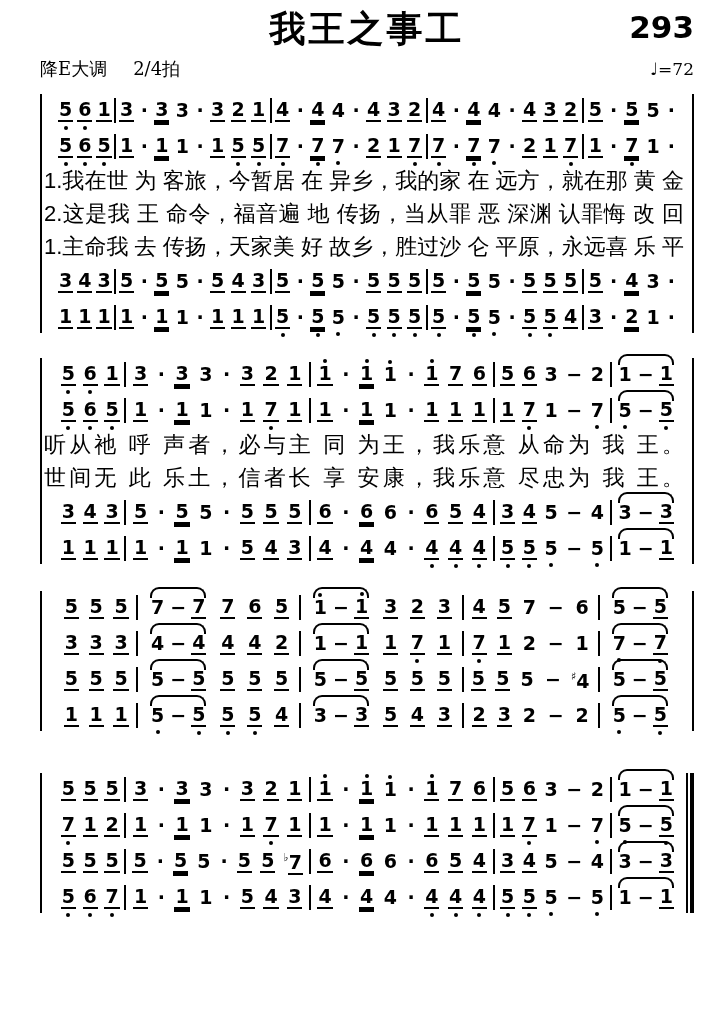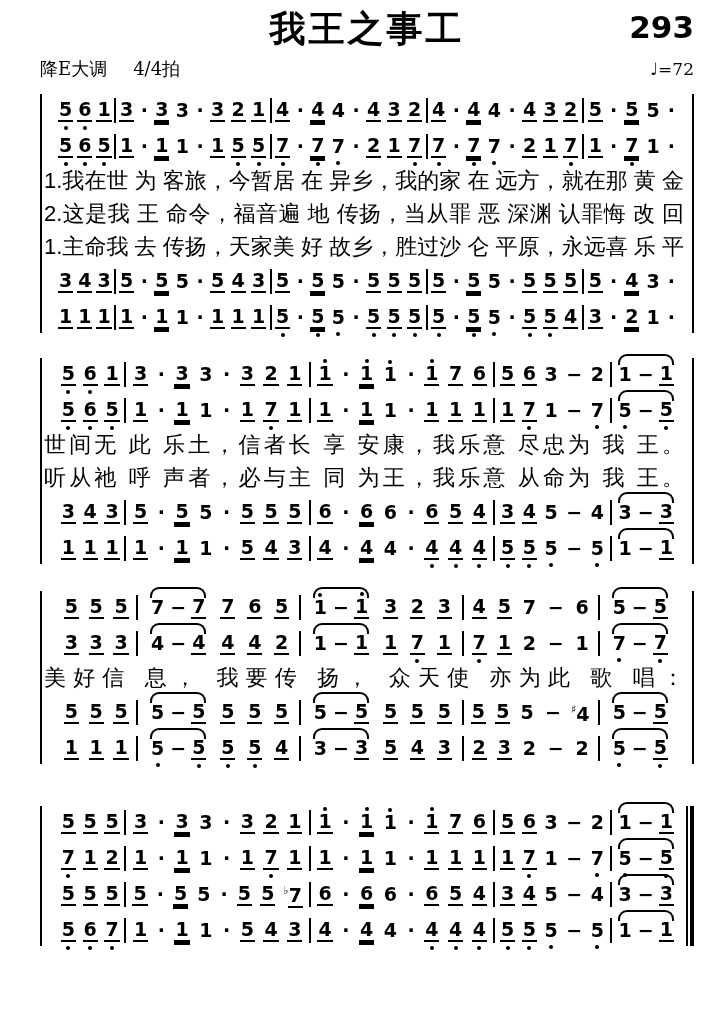--- a/index.html
+++ b/index.html
@@ -52,21 +52,21 @@
 <div class="page">
   <div class="sheet">
 
     <div class="hdr">
       <div class="title">我王之事工</div>
       <div class="hymn-no">293</div>
     </div>
 
     <div class="subhdr">
       <div class="keytime">
-        <span>降E大调</span><span>4/4拍</span>
+        <span>降E大调</span><span>2/4拍</span>
       </div>
       <div class="tempo">♩=72</div>
     </div>
 
     <div class="system sys1">
       <div class="mrow">
           <span class="measure" style="flex-grow: 3;">
             <span class="note"><span class="digit u1">5</span><span class="dot lo"></span></span>
             <span class="note"><span class="digit u1">6</span><span class="dot lo"></span></span>
             <span class="note"><span class="digit u1">1</span></span>
@@ -348,22 +348,22 @@
           <span class="bar"></span>
           <span class="measure" style="flex-grow: 3;">
             <span class="slur">
               <span class="arc"></span>
               <span class="note"><span class="digit">5</span><span class="dot lo"></span></span>
               <span class="note"><span class="digit">−</span></span>
               <span class="note"><span class="digit u1">5</span><span class="dot lo"></span></span>
             </span>
           </span>
         </div>
+      <div class="lrow">听从祂 呼 声者，必与主 同 为王，我乐意 从命为 我 王。</div>
       <div class="lrow">世间无 此 乐土，信者长 享 安康，我乐意 尽忠为 我 王。</div>
-      <div class="lrow">听从祂 呼 声者，必与主 同 为王，我乐意 从命为 我 王。</div>
       <div class="mrow">
           <span class="measure" style="flex-grow: 3;">
             <span class="note"><span class="digit u1">3</span></span>
             <span class="note"><span class="digit u1">4</span></span>
             <span class="note"><span class="digit u1">3</span></span>
           </span>
           <span class="bar"></span>
           <span class="measure" style="flex-grow: 8;">
             <span class="note"><span class="digit u1">5</span></span>
             <span class="note"><span class="digit">·</span></span>
@@ -541,21 +541,20 @@
           <span class="bar"></span>
           <span class="measure" style="flex-grow: 3;">
             <span class="slur">
               <span class="arc"></span>
               <span class="note"><span class="digit">7</span><span class="dot lo"></span></span>
               <span class="note"><span class="digit">−</span></span>
               <span class="note"><span class="digit u1">7</span><span class="dot lo"></span></span>
             </span>
           </span>
         </div>
-      <div class="lrow">美好信 息， 我要传 扬， 众天使 亦为此 歌 唱：</div>
       <div class="mrow">
           <span class="measure" style="flex-grow: 3;">
             <span class="note"><span class="digit u1">5</span></span>
             <span class="note"><span class="digit u1">5</span></span>
             <span class="note"><span class="digit u1">5</span></span>
           </span>
           <span class="bar"></span>
           <span class="measure" style="flex-grow: 6;">
             <span class="slur">
               <span class="arc"></span>

